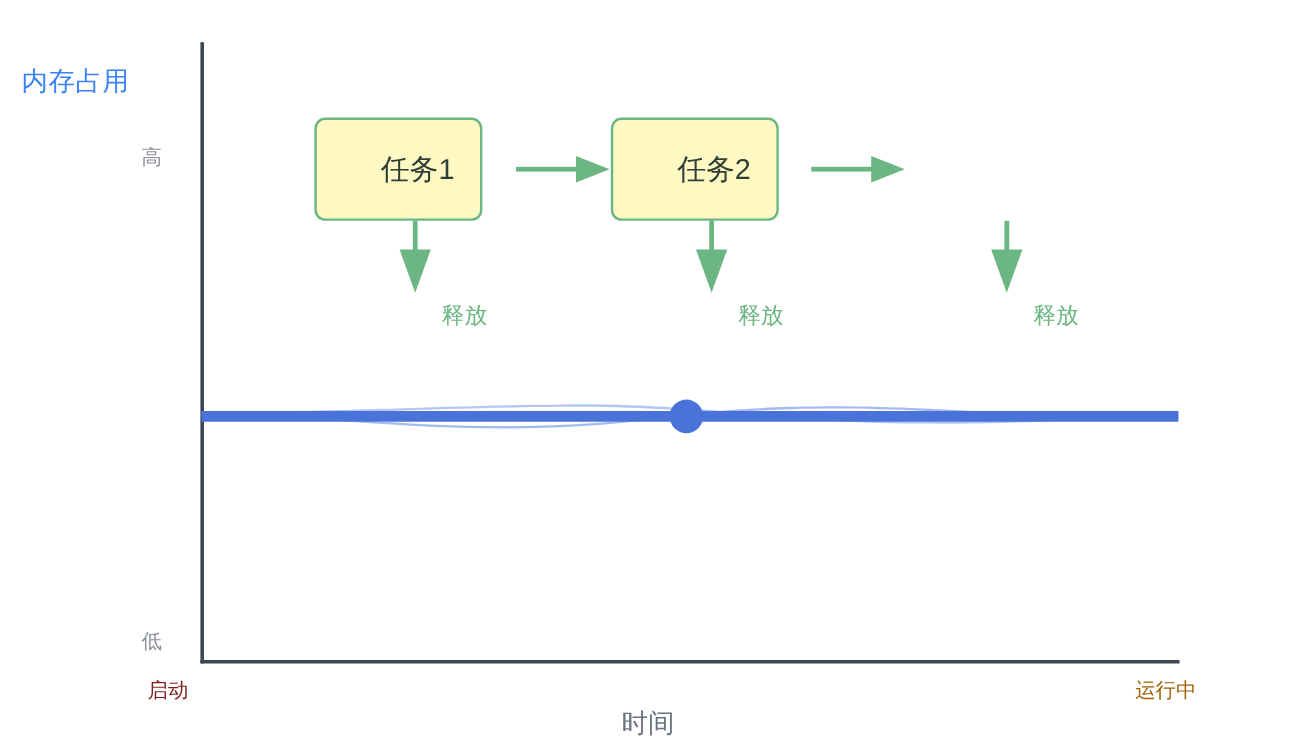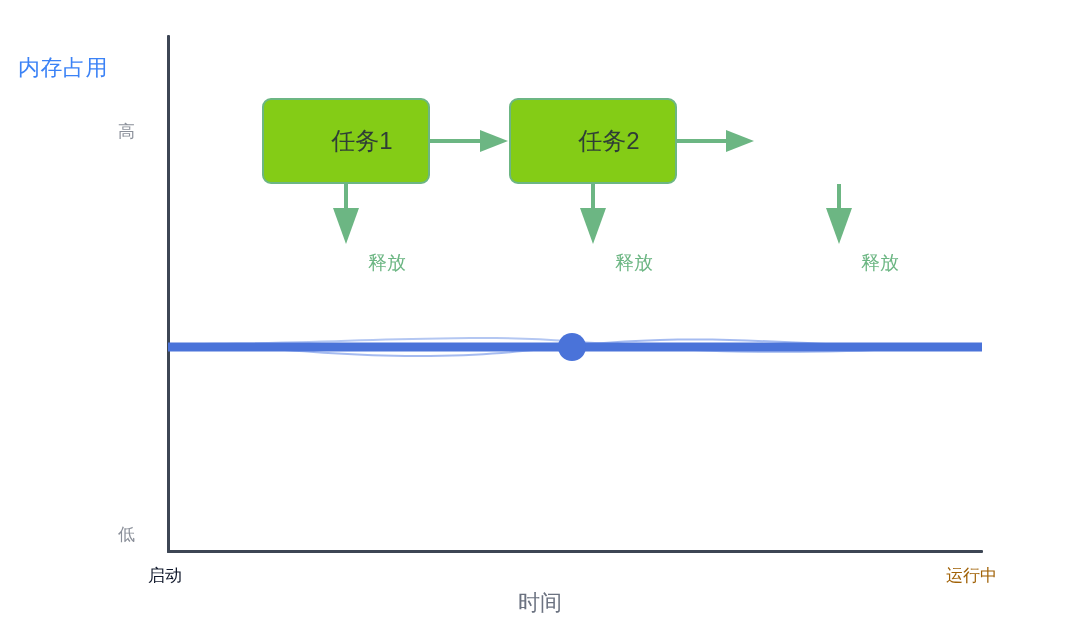--- a/index.html
+++ b/index.html
@@ -61,24 +61,24 @@
   .tick-low {
     position: absolute;
     left: 118px;
     top: 523px;
     font-size: 17px;
     color: #8a8f99;
     white-space: nowrap;
   }
   .x-start {
     position: absolute;
-    left: 148px;
+    left: 123px;
     top: 564px;
     font-size: 17px;
-    color: #0f172a;
+    color: #7f1d1d;
     white-space: nowrap;
   }
   .x-end {
     position: absolute;
     left: 946px;
     top: 564px;
     font-size: 17px;
     color: #a16207;
     white-space: nowrap;
   }
@@ -89,24 +89,24 @@
     top: 588px;
     text-align: center;
     font-size: 22px;
     color: #6b7280;
   }
 
   
   .task-box {
     position: absolute;
     top: 98px;
-    width: 168px;
+    width: 140px;
     height: 86px;
     box-sizing: border-box;
-    background: #84cc16;
+    background: #fef9c3;
     border: 2.5px solid #6cb683;
     border-radius: 9px;
     display: flex;
     align-items: center;
     justify-content: center;
     font-size: 24px;
     color: #2f3e36;
     padding-left: 32px;
   }
   .task-box.b1 { left: 262px; }

